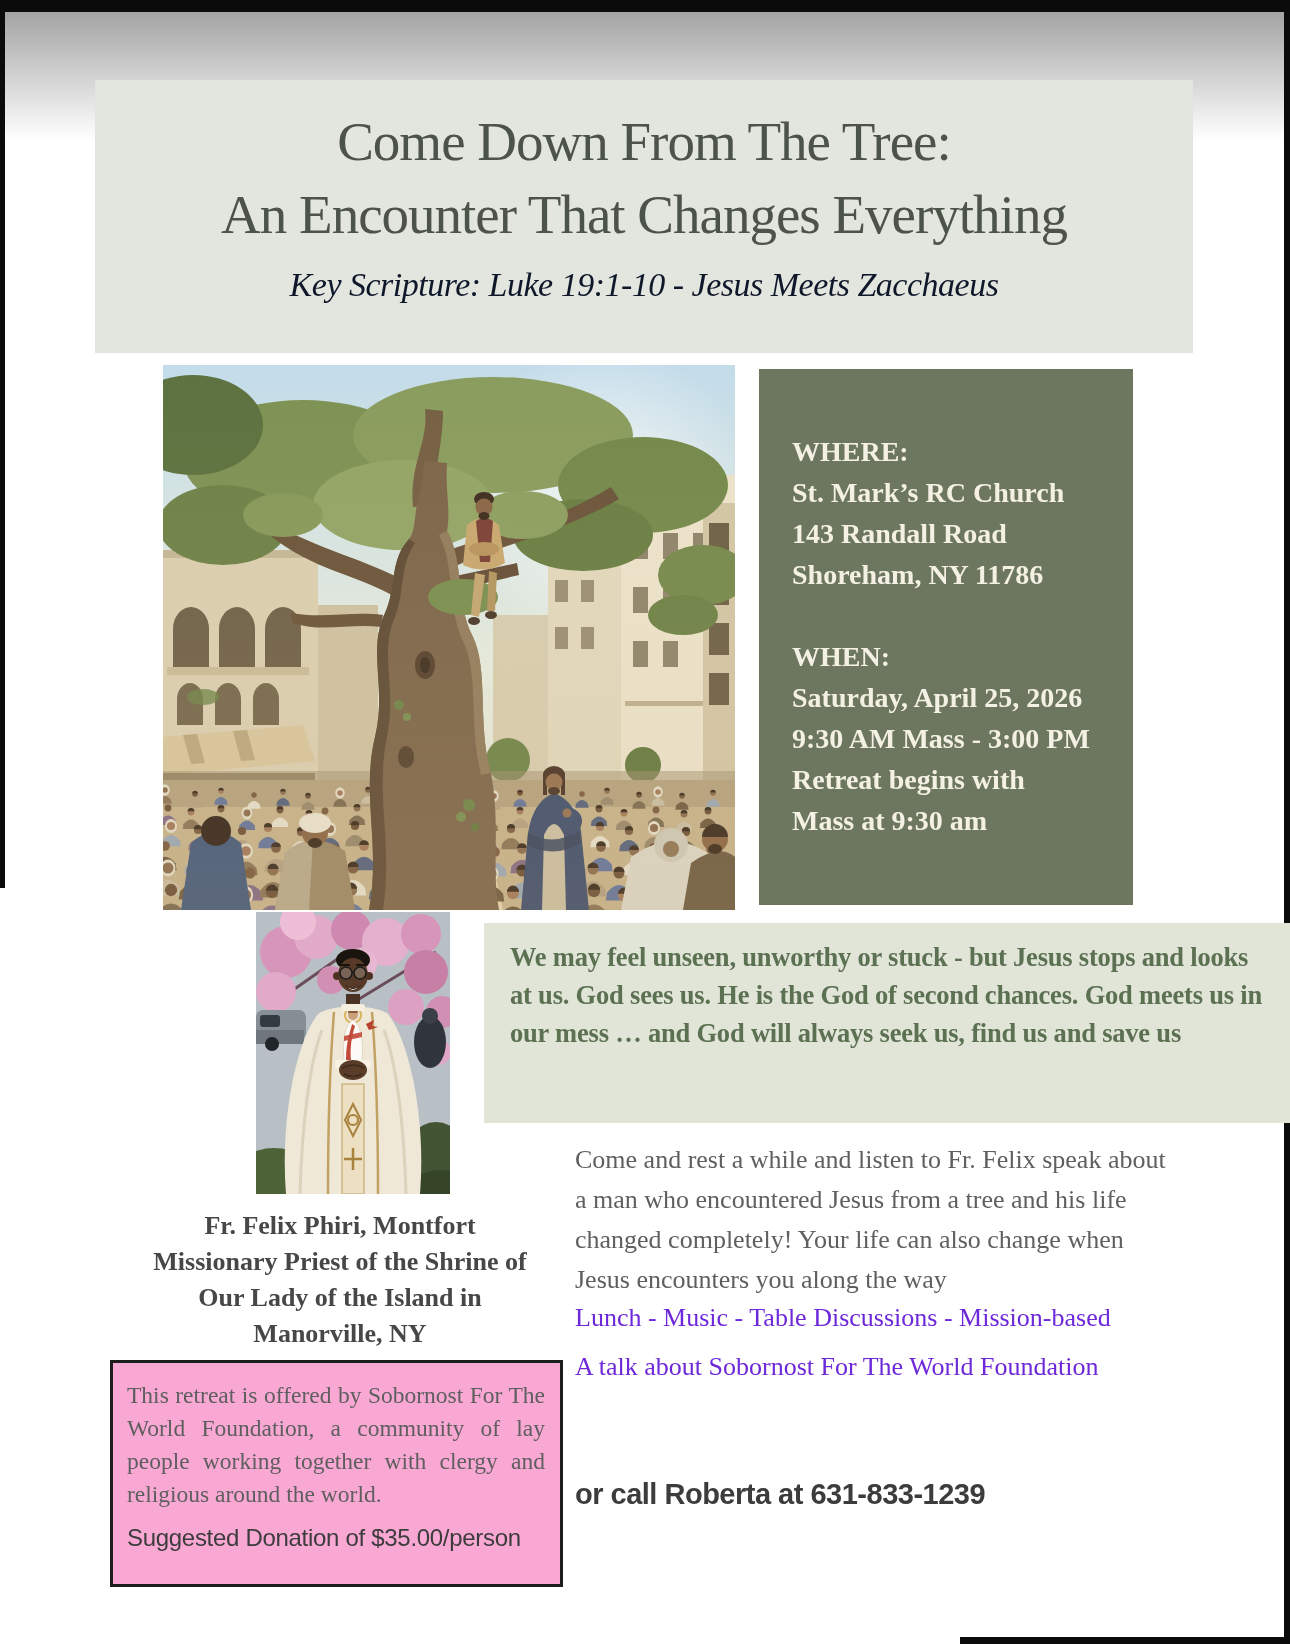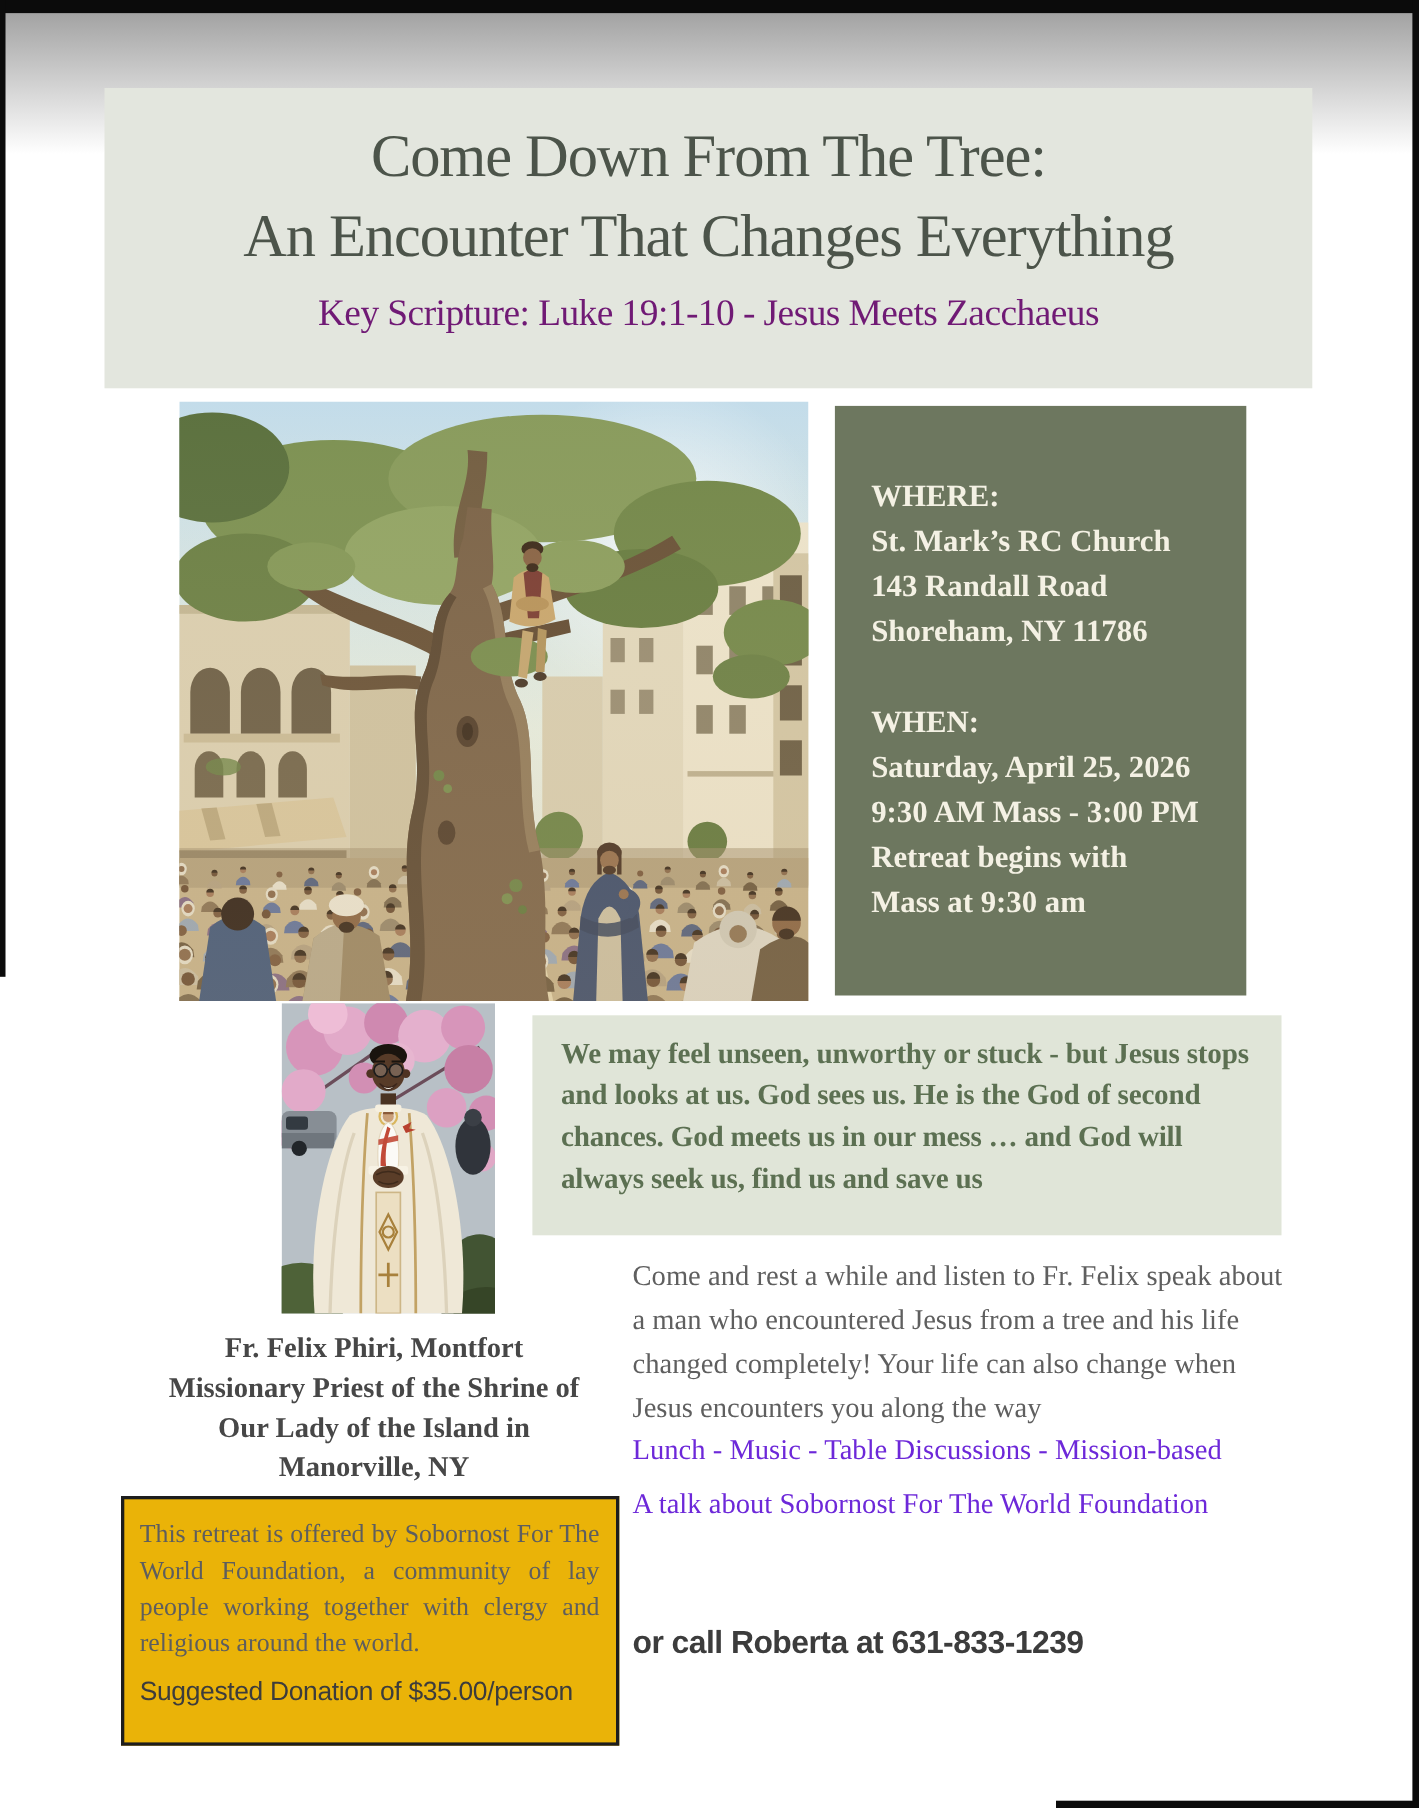--- a/index.html
+++ b/index.html
@@ -9,47 +9,47 @@
   .edge-top{position:absolute;left:0;top:0;width:100%;height:12px;background:#0b0b0b;}
   .edge-left{position:absolute;left:0;top:0;width:5px;height:888px;background:#0b0b0b;}
   .edge-right{position:absolute;right:0;top:0;width:6px;height:100%;background:#0b0b0b;}
   .edge-bottom-right{position:absolute;right:0;bottom:0;width:330px;height:7px;background:#0b0b0b;}
   .top-fade{position:absolute;left:0;top:12px;width:100%;height:128px;
             background:linear-gradient(#a3a3a3,rgba(255,255,255,0));}
   .abs{position:absolute;box-sizing:border-box;}
 
   .header-box{left:95px;top:80px;width:1098px;height:273px;background:#e3e6de;text-align:center;}
   .title{padding-top:26px;font-size:55px;line-height:1.32;letter-spacing:-1px;color:#4c544a;}
-  .subtitle{margin-top:15px;font-size:34px;color:#701a75;letter-spacing:-0.5px;}
+  .subtitle{margin-top:15px;font-size:34px;font-style:italic;color:#0f172a;letter-spacing:-0.5px;}
 
   .tree-art{left:163px;top:365px;width:572px;height:545px;}
   .tree-art svg,.priest-photo svg{display:block;width:100%;height:100%;}
 
   .event-panel{left:759px;top:369px;width:374px;height:536px;background:#6d775f;color:#f4f1e4;
                padding:62px 10px 0 33px;font-weight:bold;font-size:28px;line-height:41px;}
   .event-panel .gap{height:41px;}
 
   .priest-photo{left:256px;top:912px;width:194px;height:282px;}
 
-  .quote-box{left:484px;top:923px;width:681px;height:200px;background:#e0e5d8;color:#5c7052;
+  .quote-box{left:484px;top:923px;width:807px;height:200px;background:#e0e5d8;color:#5c7052;
              font-weight:bold;font-size:26.5px;line-height:38px;padding:15px 18px 0 26px;letter-spacing:-0.2px;}
 
   .speaker-caption{left:110px;top:1208px;width:460px;text-align:center;font-weight:bold;
                    font-size:26px;line-height:36px;color:#474747;}
 
   .description{left:575px;top:1140px;width:592px;font-size:26px;line-height:40px;color:#5f5f5f;}
 
   .highlights{left:575px;top:1303px;width:605px;}
   .highlight-item{font-size:26px;color:#6d28d9;margin-bottom:19px;}
 
   .register{left:575px;top:1468px;width:600px;font-family:"Liberation Sans",sans-serif;
             font-weight:bold;font-size:29px;line-height:52px;color:#3c3c3c;letter-spacing:-0.5px;}
 
   .offer-box{left:110px;top:1360px;width:453px;height:227px;border:3px solid #1d1d1d;
-             padding:16px 15px 0 14px;background:#eab308;}
+             padding:16px 15px 0 14px;background:#f9a8d4;}
   .offer-body{font-size:23.5px;line-height:33px;text-align:justify;color:#5e5e5e;}
   .donation{margin-top:13px;font-family:"Liberation Sans",sans-serif;font-weight:normal;
             font-size:24px;letter-spacing:-0.3px;color:#3c3c3c;}
 </style>
 </head>
 <body>
 
 <div id="page">
   <div class="top-fade"></div>
   <div class="edge-top"></div>

